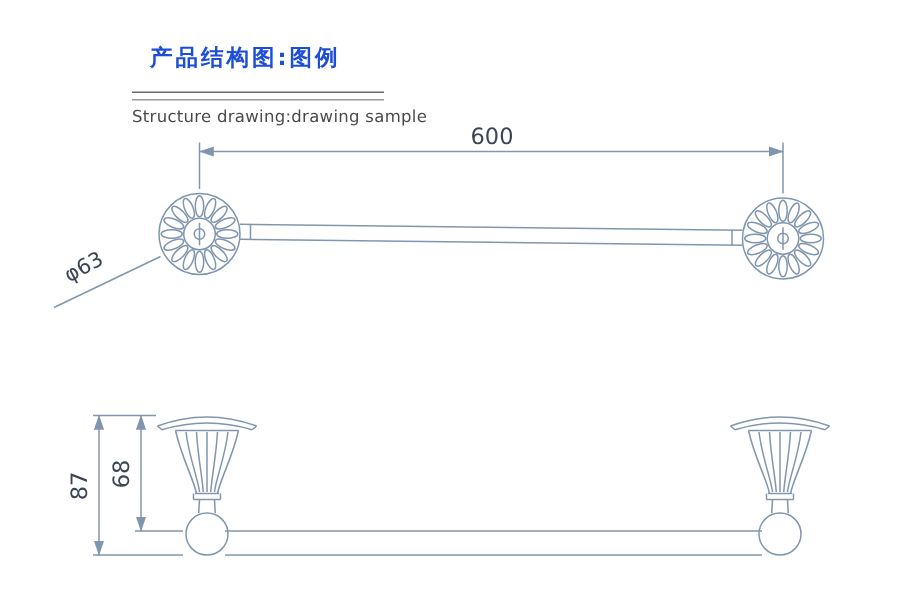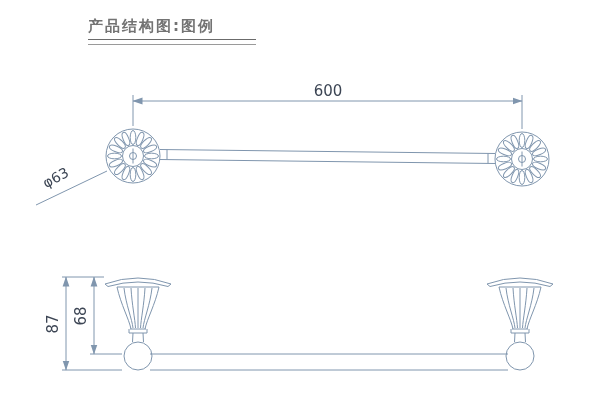--- a/index.html
+++ b/index.html
@@ -2,36 +2,37 @@
 <html><head>
 <meta charset="utf-8">
 <style>
   html,body{margin:0;padding:0;}
   body{
     width:600px;height:400px;background:#ffffff;position:relative;overflow:hidden;
     font-family:"DejaVu Sans","Liberation Sans",sans-serif;
   }
   .header{position:absolute;left:88px;top:16px;}
   .title-zh{
-    margin:0;font-size:15px;font-weight:700;color:#737373;letter-spacing:2px;line-height:1.4;
+    margin:12px;font-size:15px;font-weight:700;color:#1d4ed8;letter-spacing:2px;line-height:1.4;
   }
   .title-rule{width:168px;height:4px;border-top:1px solid #6b6b6b;border-bottom:1px solid #9a9a9a;margin-top:2px;}
   .title-en{margin:4px 0 0 0;font-size:11px;color:#4a4a4a;letter-spacing:0.2px;}
   svg{position:absolute;left:0;top:0;}
   .draw{stroke:#8096ae;stroke-width:1;fill:none;}
   .dim-line{stroke:#8096ae;stroke-width:1;fill:none;}
   .dim-text{fill:#3c4554;font-size:15px;font-family:"DejaVu Sans","Liberation Sans",sans-serif;}
   .dim-text-small{fill:#3c4554;font-size:14px;font-family:"DejaVu Sans","Liberation Sans",sans-serif;}
 </style>
 </head>
 <body>
 
 <div class="header">
   <h1 class="title-zh">产品结构图:图例</h1>
   <div class="title-rule"></div>
+  <p class="title-en">Structure drawing:drawing sample</p>
 </div>
 
 <svg width="600" height="400" viewBox="0 0 600 400">
   <defs>
     <marker id="arr" viewBox="0 0 10 10" refX="9.5" refY="5" markerWidth="10" markerHeight="10" orient="auto-start-reverse">
       <path d="M0,1.6 L10,5 L0,8.4 Z" fill="#8096ae"></path>
     </marker>
 
     <g id="rosette">
       <circle r="27" class="draw"></circle>

